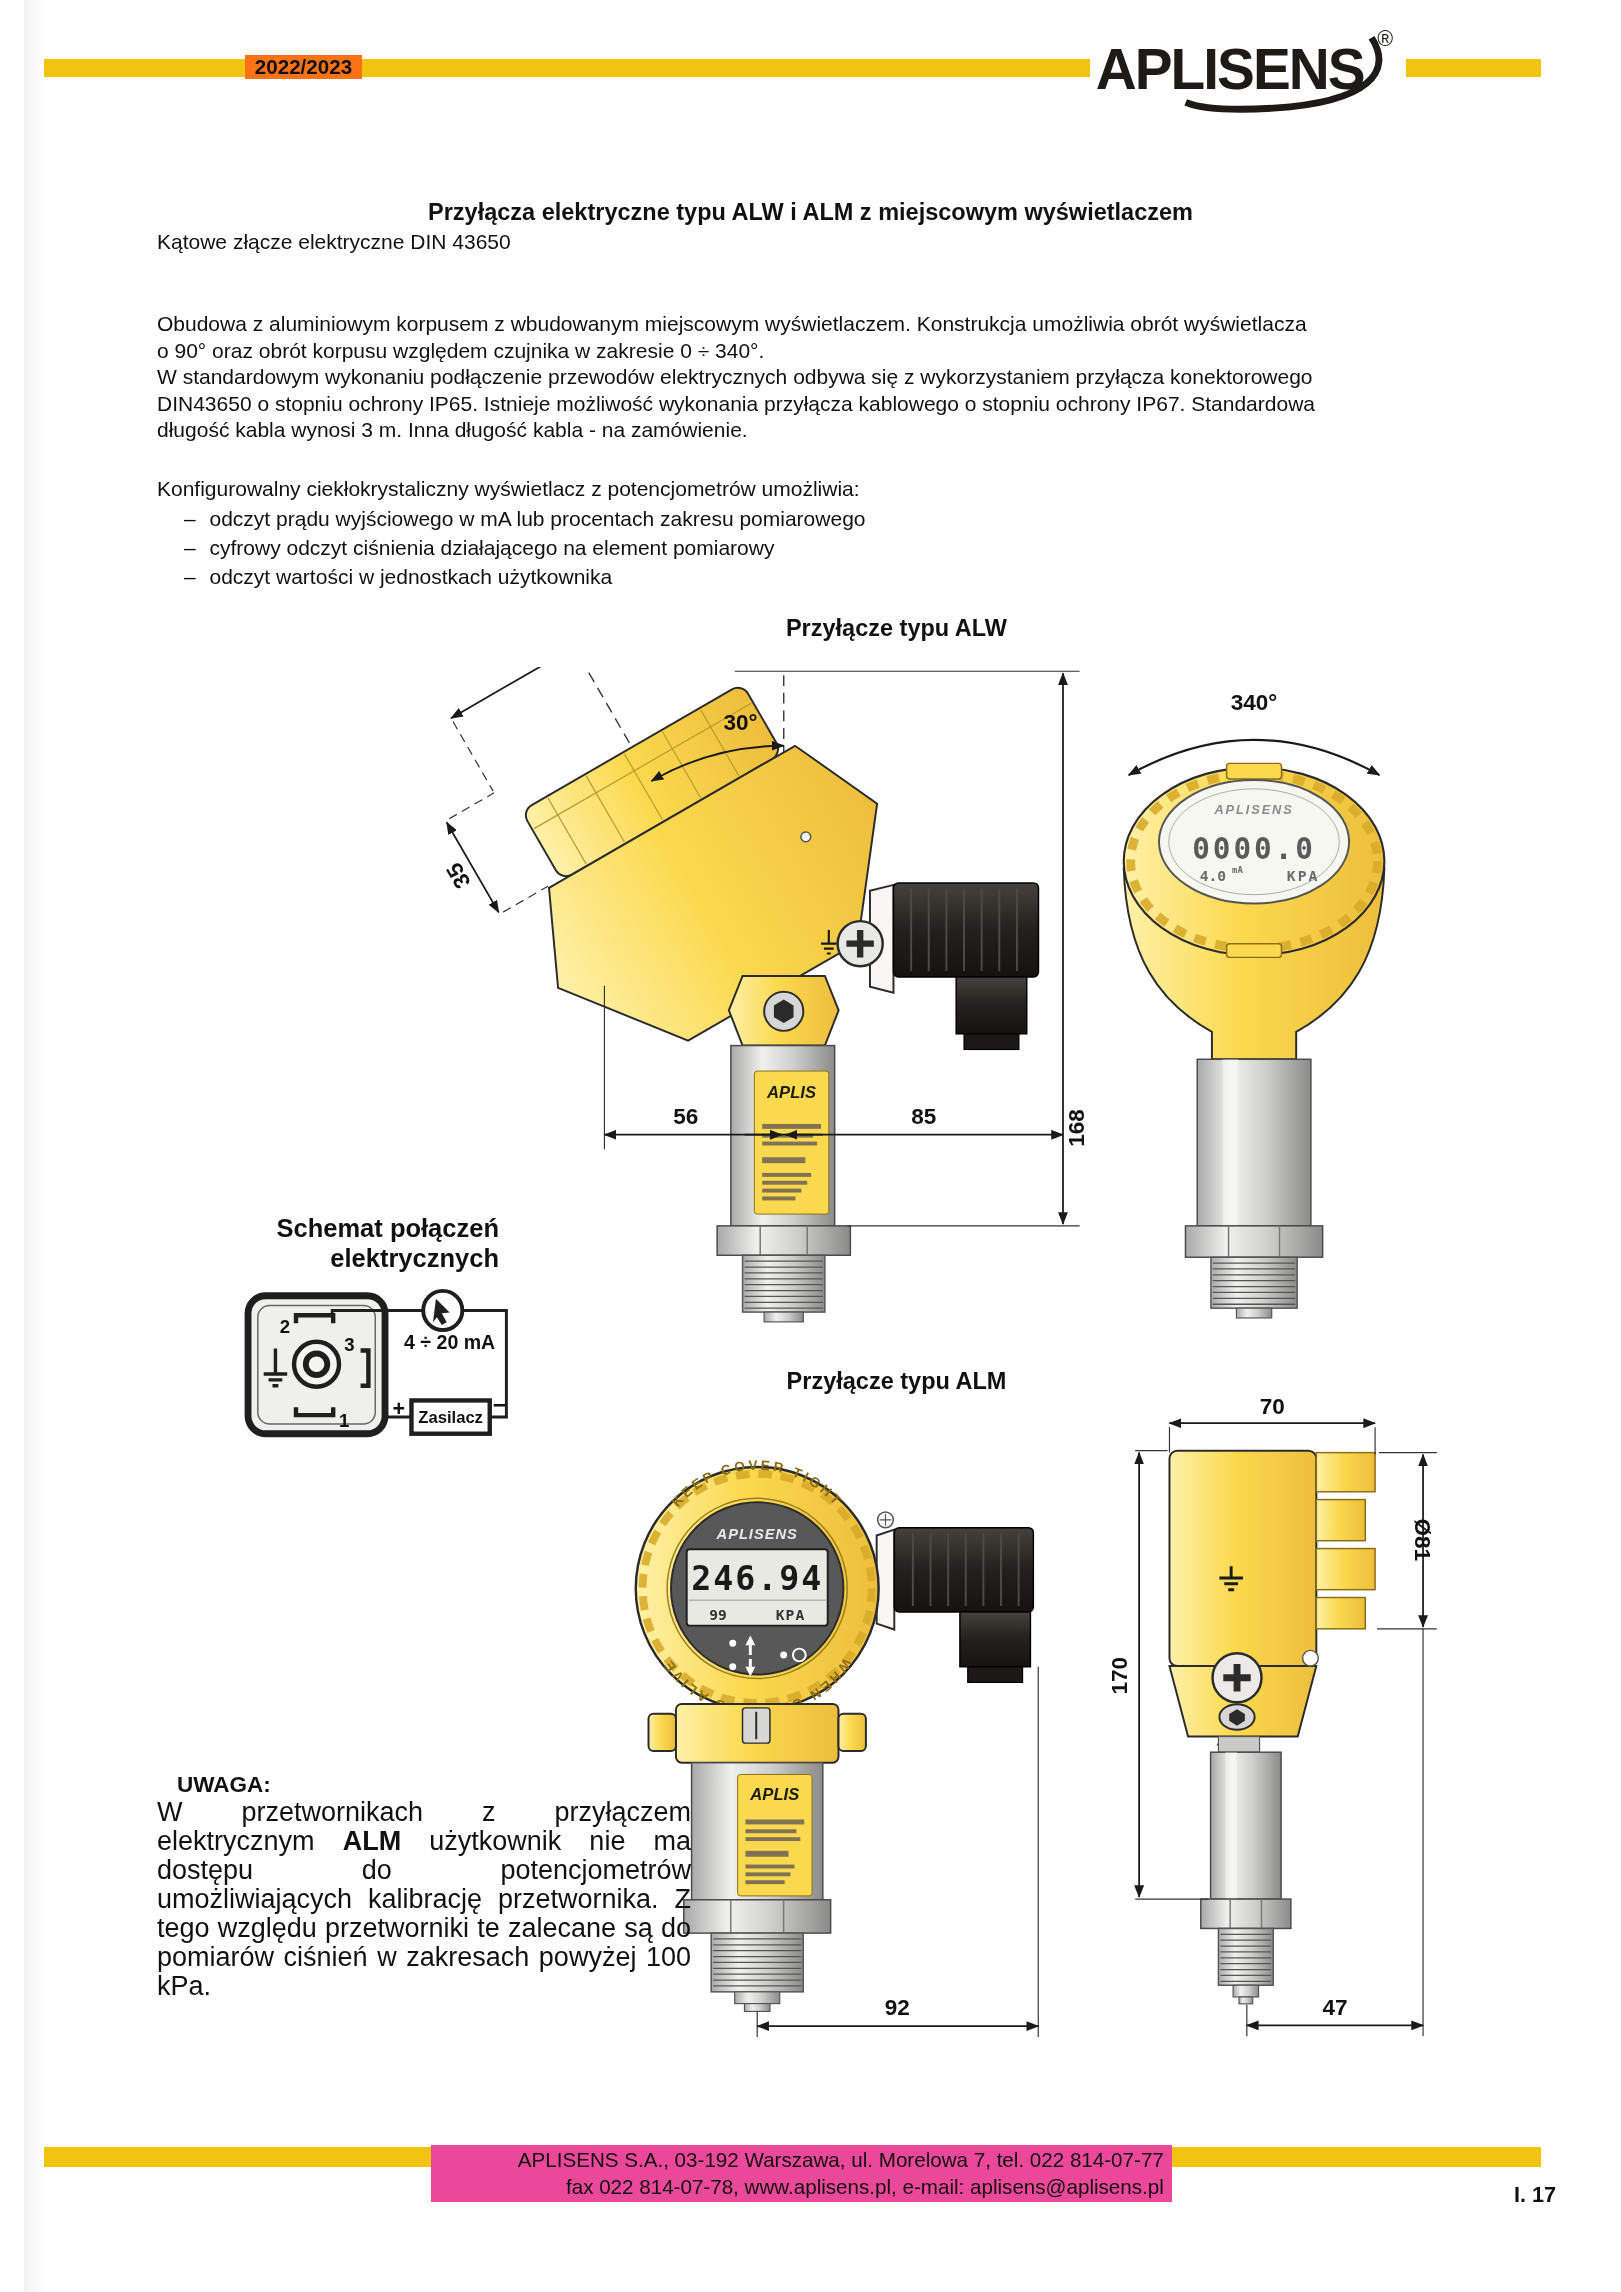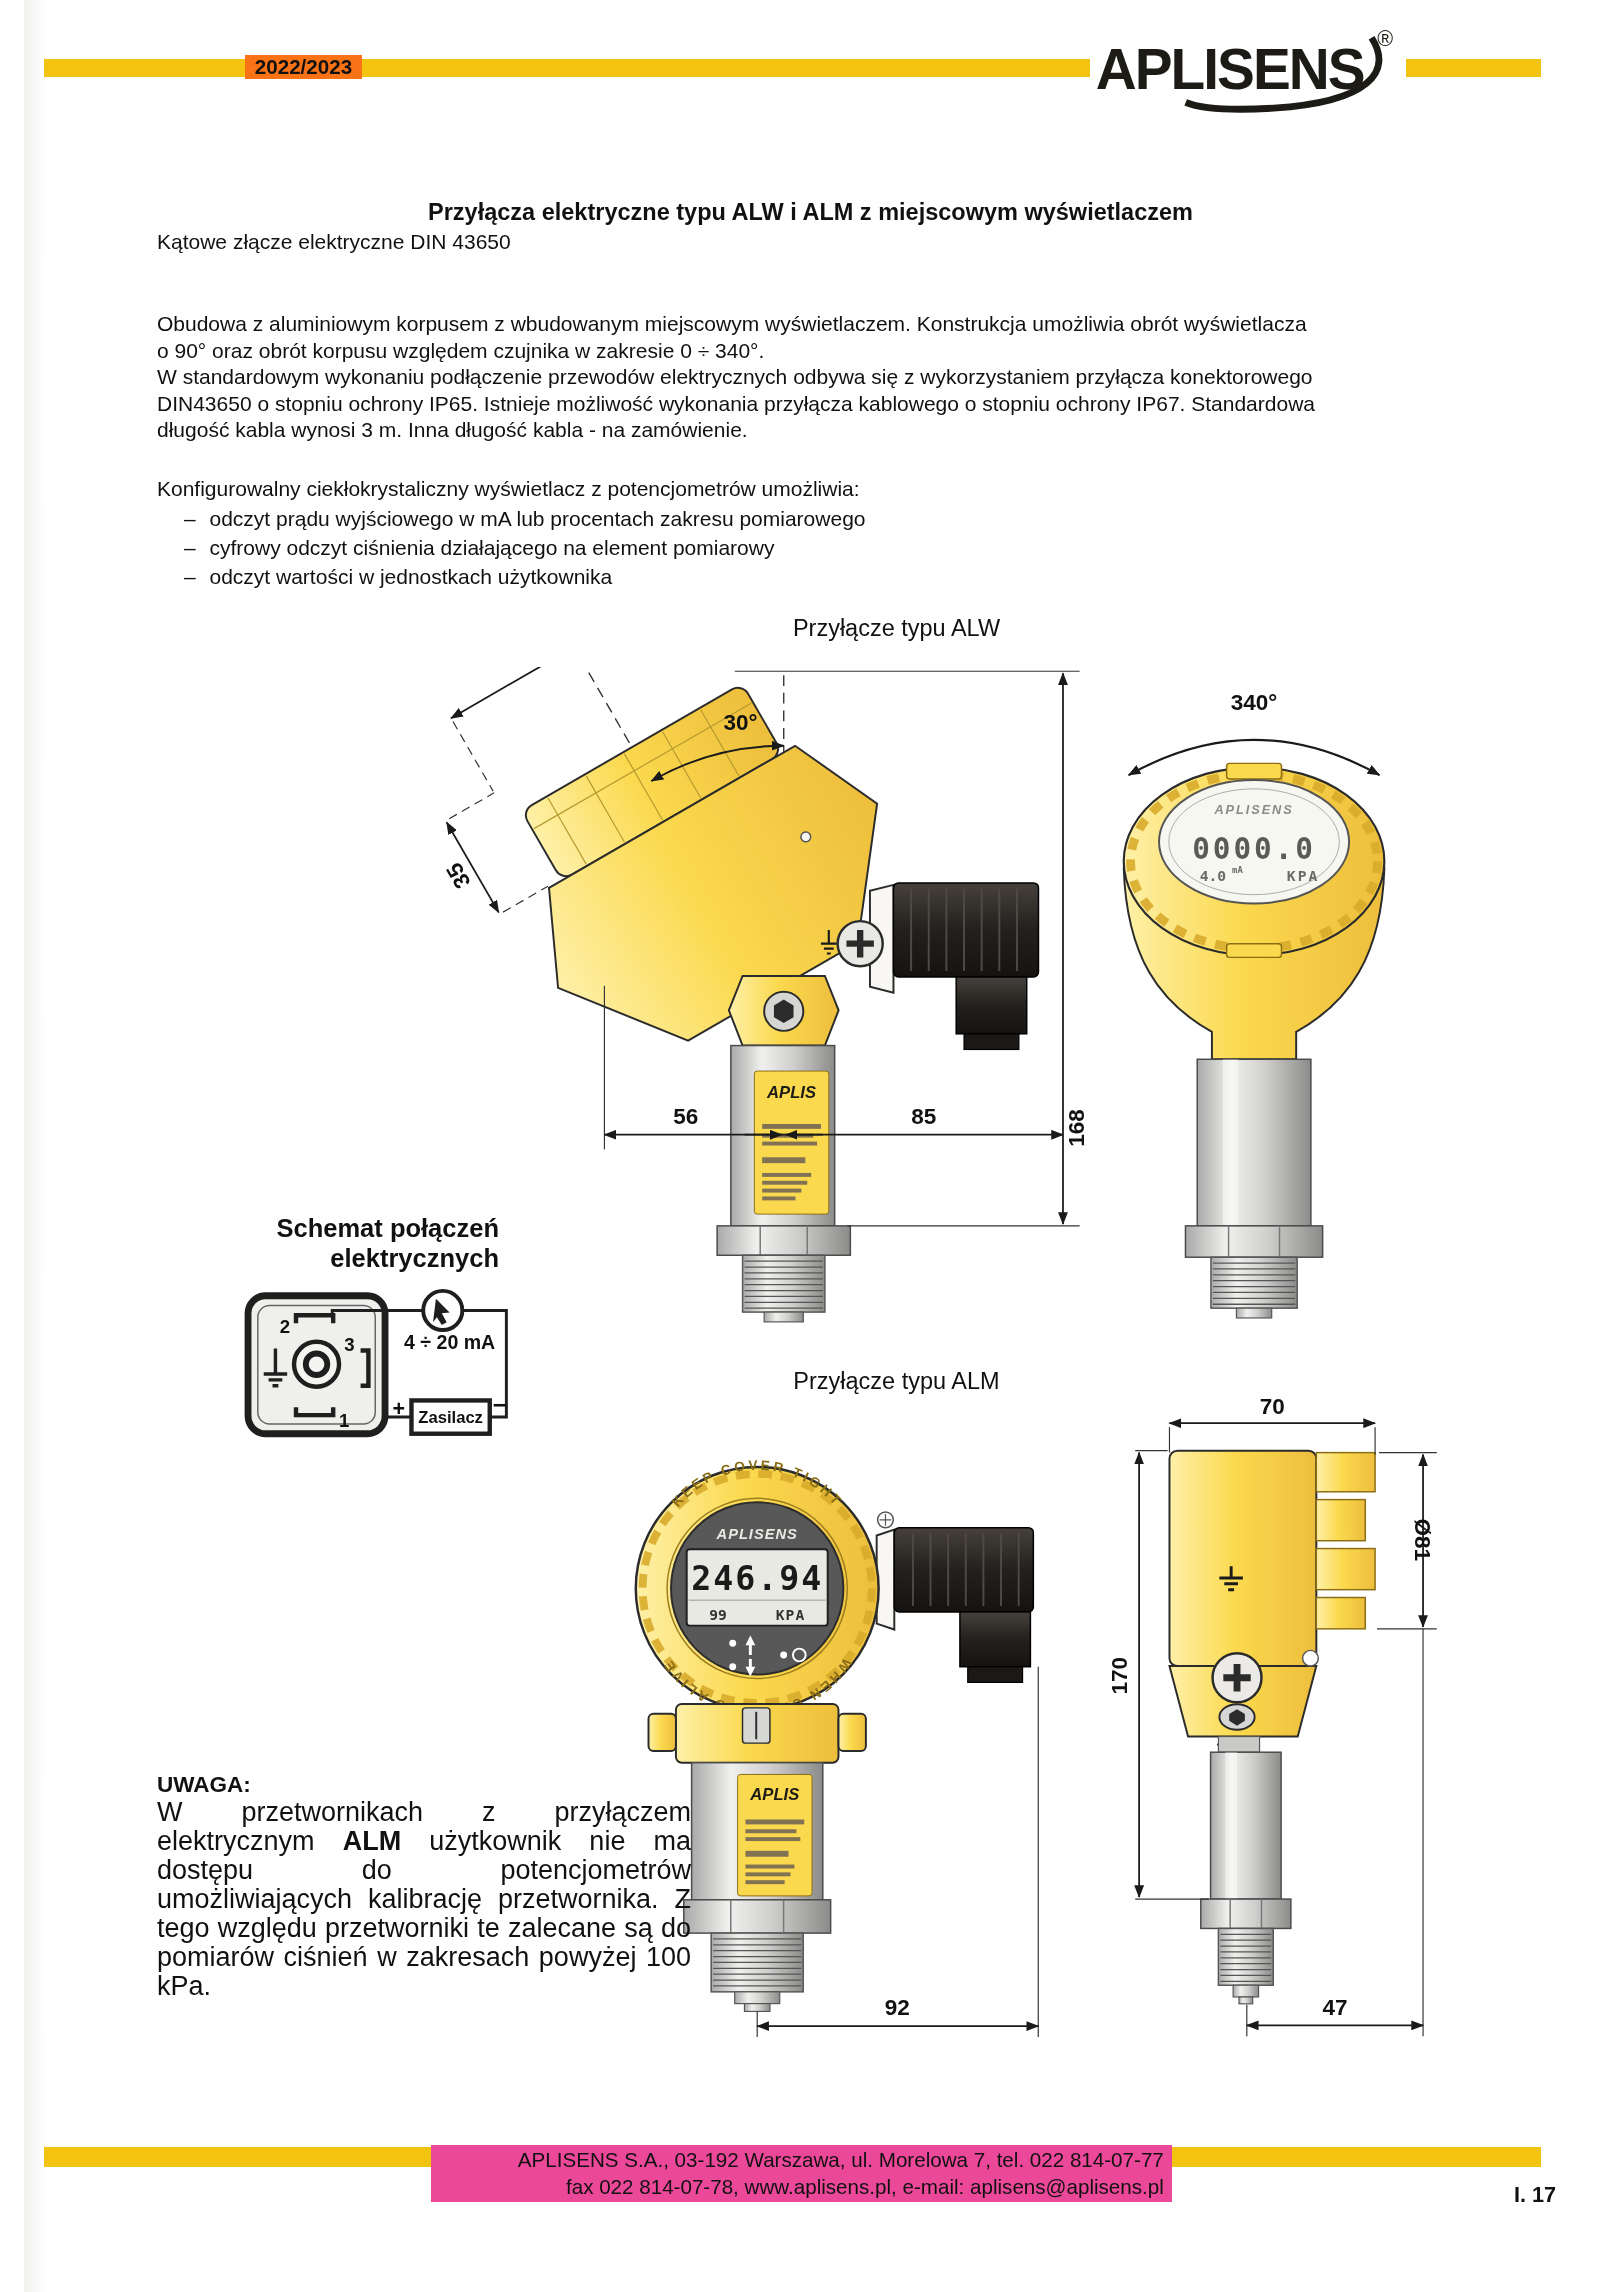--- a/index.html
+++ b/index.html
@@ -7,23 +7,23 @@
   .abs{position:absolute;}
   .bar{background:#F2C411;height:17.6px;}
   .b{font-weight:700;}
   .center{text-align:center;}
   .edition{font-size:20.6px;font-weight:700;background:#f97316;padding:0 9.8px;line-height:23.5px;}
   .doc-title{font-size:23.5px;font-weight:700;}
   .spec{font-size:21px;line-height:25.5px;}
   .para{font-size:21px;line-height:26.5px;white-space:pre-line;}
   .feat{font-size:21px;line-height:29px;}
   .feat .dash{display:inline-block;width:25.5px;}
-  .sec-head{font-size:23.5px;font-weight:400;text-align:center;}
+  .sec-head{font-size:23.5px;font-weight:700;text-align:center;}
   .schem-head{font-size:25.5px;font-weight:700;text-align:right;line-height:30px;}
-  .note-head{font-size:22.5px;font-weight:700;}
+  .note-head{font-size:22.5px;font-weight:700;margin-left:20px;}
   .note-body{font-size:27px;line-height:29px;text-align:justify;}
   .footer-text{font-size:20.6px;line-height:26.5px;text-align:right;background:#ec4899;padding:2px 7.8px;}
   .pagenum{font-size:21.6px;font-weight:700;text-align:right;}
   svg text{font-family:"Liberation Sans",sans-serif;}
   text.dim{font-size:23px;font-weight:700;fill:#111;}
   text.pin{font-size:19px;font-weight:700;fill:#111;}
   text.seg{font-family:"DejaVu Sans Mono",monospace;font-weight:700;}
   text.ring{font-size:14px;font-weight:700;letter-spacing:3px;fill:#8a6d15;}
   .edge-shadow{width:21.6px;background:linear-gradient(to right,#f1f1f0,#ffffff);}
 </style>

